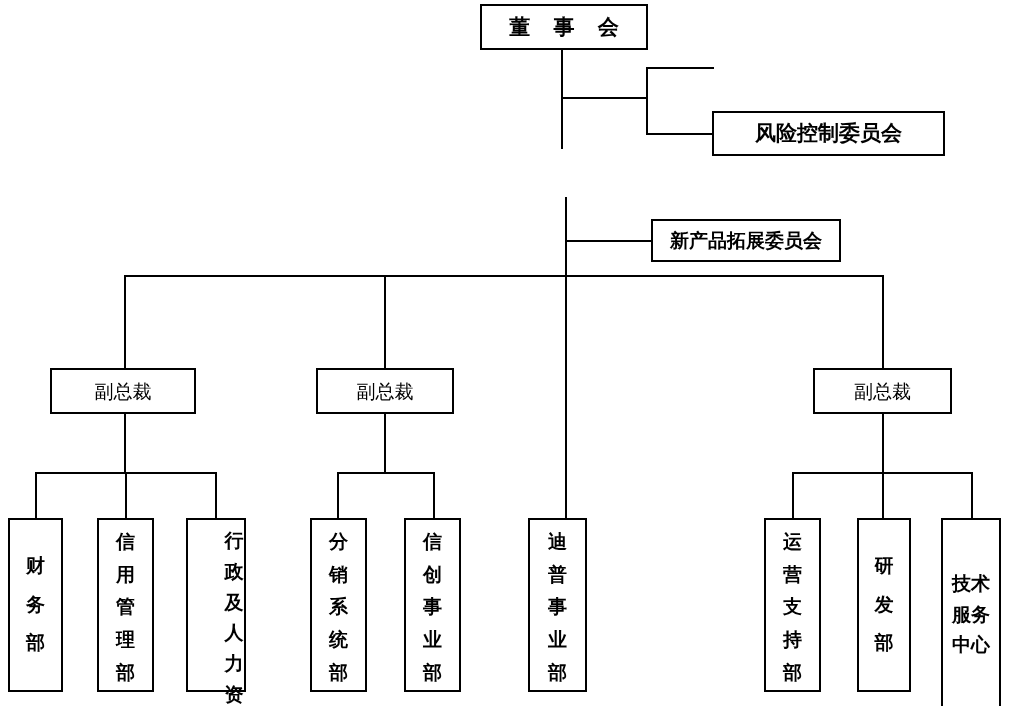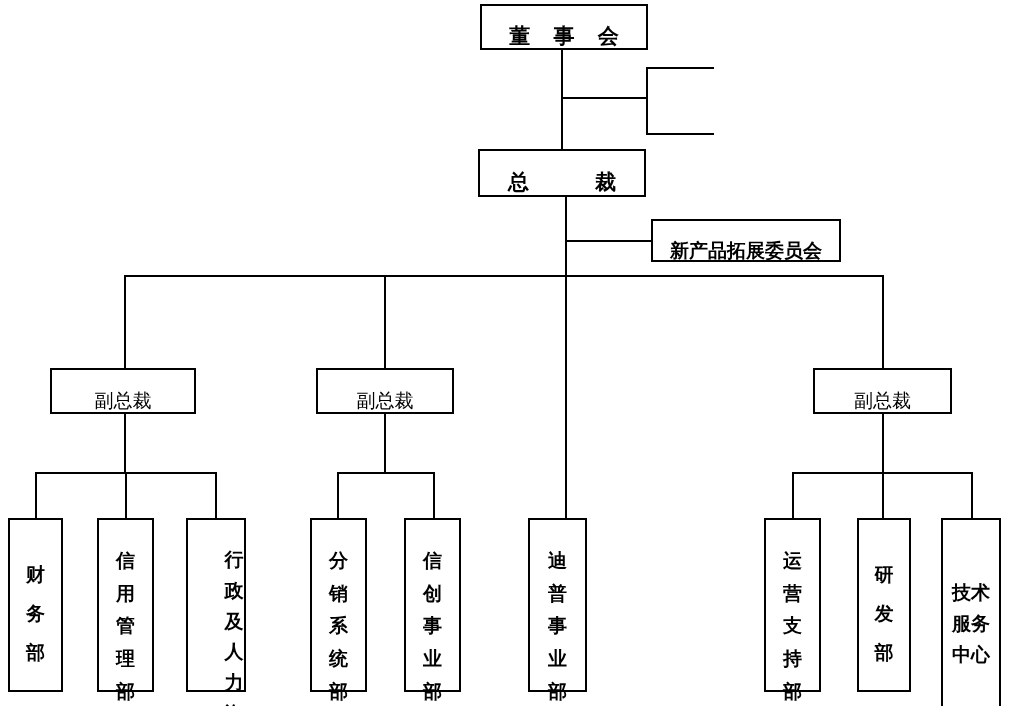--- a/index.html
+++ b/index.html
@@ -26,21 +26,20 @@
     align-items: center;
     justify-content: center;
     text-align: center;
     color: #000000;
     line-height: 1.0;
     z-index: 3;
   }
   .node .label {
     display: block;
     white-space: pre;
-    margin-top: 19px;
   }
   
   .node.h .label {
     font-size: 21px;
     font-weight: 700;
   }
   .node.h.spaced .label {
     letter-spacing: 9px;
     text-indent: 9px;
   }
@@ -125,24 +124,24 @@
   <div class="ln h" style="left:792px; top:472px; width:181px;"></div>
   <div class="ln v" style="left:792px; top:472px; height:47px;"></div>
   <div class="ln v" style="left:882px; top:472px; height:47px;"></div>
   <div class="ln v" style="left:971px; top:472px; height:47px;"></div>
 
   <div class="node h spaced" style="left:480px; top:4px; width:168px; height:46px;">
     <span class="label">董 事 会</span>
   </div>
 
 
-
-  <div class="node h spaced" style="left:478px; top:149px; width:168px; height:48px;">
-    <span class="label">总    裁</span>
-  </div>
+  <div class="node h committee" style="left:712px; top:111px; width:233px; height:45px;">
+    <span class="label">风险控制委员会</span>
+  </div>
+
 
   <div class="node h npd" style="left:651px; top:219px; width:190px; height:43px;">
     <span class="label">新产品拓展委员会</span>
   </div>
 
   <div class="node h vp" style="left:50px; top:368px; width:146px; height:46px;">
     <span class="label">副总裁</span>
   </div>
 
   <div class="node h vp" style="left:316px; top:368px; width:138px; height:46px;">

